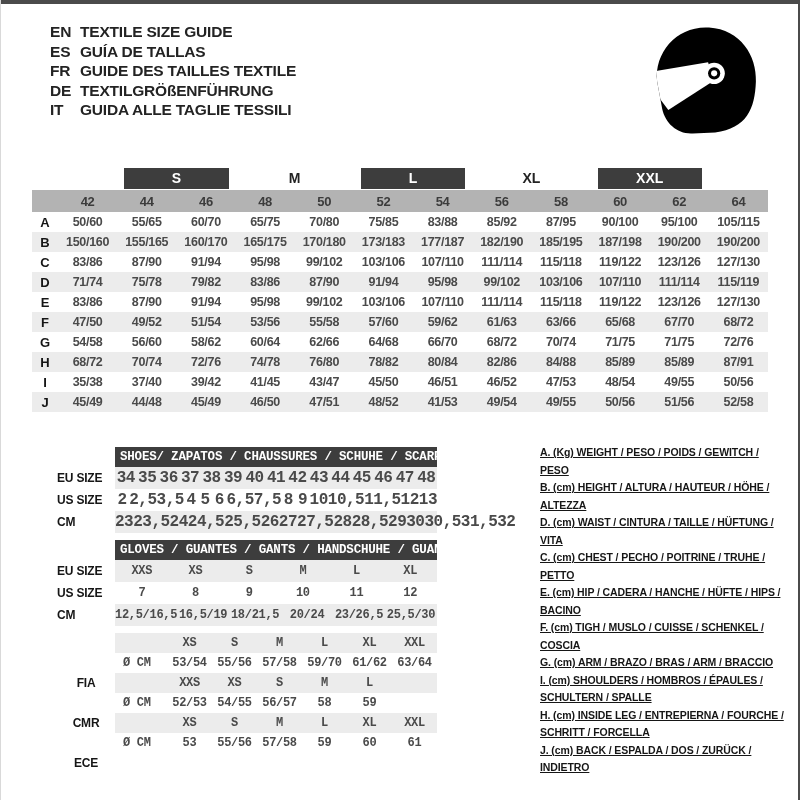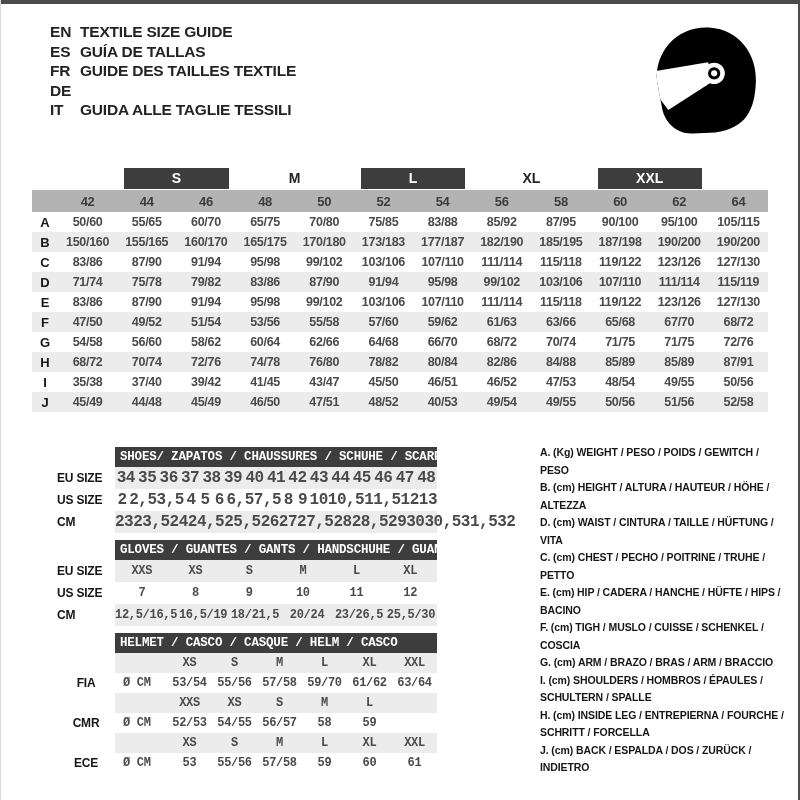--- a/index.html
+++ b/index.html
@@ -53,21 +53,21 @@
   .s-row{display:grid;height:22px;align-items:center;font-size:12px;font-weight:700;color:var(--value-text);}
   .sec-rows .s-row:nth-child(odd){background:var(--alt-row);}
   .cols15{grid-template-columns:repeat(15,1fr);}
   .cols15 .cell{font-size:16px;letter-spacing:-0.5px;}
   .cols6{grid-template-columns:repeat(6,1fr);}
   .colsHelmet{grid-template-columns:52px repeat(6,1fr);height:20px;}
   .diam{text-align:left;padding-left:8px;}
 
   
   .legend{position:absolute;left:540px;top:444px;width:250px;font-size:10.5px;font-weight:700;
-          color:#161616;line-height:17.5px;letter-spacing:-0.1px;}
+          color:#161616;line-height:17.5px;letter-spacing:-0.1px;text-decoration:underline;}
 </style>
 </head>
 <body>
 
 <div class="page">
   <div class="frame-top"></div>
   <div class="frame-right"></div>
   <div class="frame-left"></div>
 
   <div class="lang-block">
@@ -78,20 +78,21 @@
       <div class="lang-line">
         <span class="lang-code">ES</span>
         <span class="lang-text">GUÍA DE TALLAS</span>
       </div>
       <div class="lang-line">
         <span class="lang-code">FR</span>
         <span class="lang-text">GUIDE DES TAILLES TEXTILE</span>
       </div>
       <div class="lang-line">
         <span class="lang-code">DE</span>
+        <span class="lang-text">TEXTILGRÖßENFÜHRUNG</span>
       </div>
       <div class="lang-line">
         <span class="lang-code">IT</span>
         <span class="lang-text">GUIDA ALLE TAGLIE TESSILI</span>
       </div>
     </div>
 
   <div class="helmet-logo">
     <svg viewBox="0 0 110 115" width="112" height="118" aria-hidden="true">
       <defs>
@@ -269,21 +270,21 @@
           <div class="cell">50/56</div>
         </div>
         <div class="t-row">
           <div class="row-letter">J</div>
           <div class="cell">45/49</div>
           <div class="cell">44/48</div>
           <div class="cell">45/49</div>
           <div class="cell">46/50</div>
           <div class="cell">47/51</div>
           <div class="cell">48/52</div>
-          <div class="cell">40/53</div>
+          <div class="cell">41/53</div>
           <div class="cell">49/54</div>
           <div class="cell">49/55</div>
           <div class="cell">50/56</div>
           <div class="cell">51/56</div>
           <div class="cell">52/58</div>
         </div>
       </div>
   </div>
 
   <div class="sec sec-shoes">
@@ -390,21 +391,20 @@
   <div class="sec sec-helmet">
     <div class="sec-labels">
         <div></div>
         <div>FIA</div>
         <div></div>
         <div>CMR</div>
         <div></div>
         <div>ECE</div>
       </div>
     <div class="sec-table">
-      <div class="sec-title">HELMET / CASCO / CASQUE / HELM / CASCO</div>
       <div class="sec-rows">
           <div class="s-row colsHelmet">
             <div class="cell diam"></div>
             <div class="cell">XS</div>
             <div class="cell">S</div>
             <div class="cell">M</div>
             <div class="cell">L</div>
             <div class="cell">XL</div>
             <div class="cell">XXL</div>
           </div>

